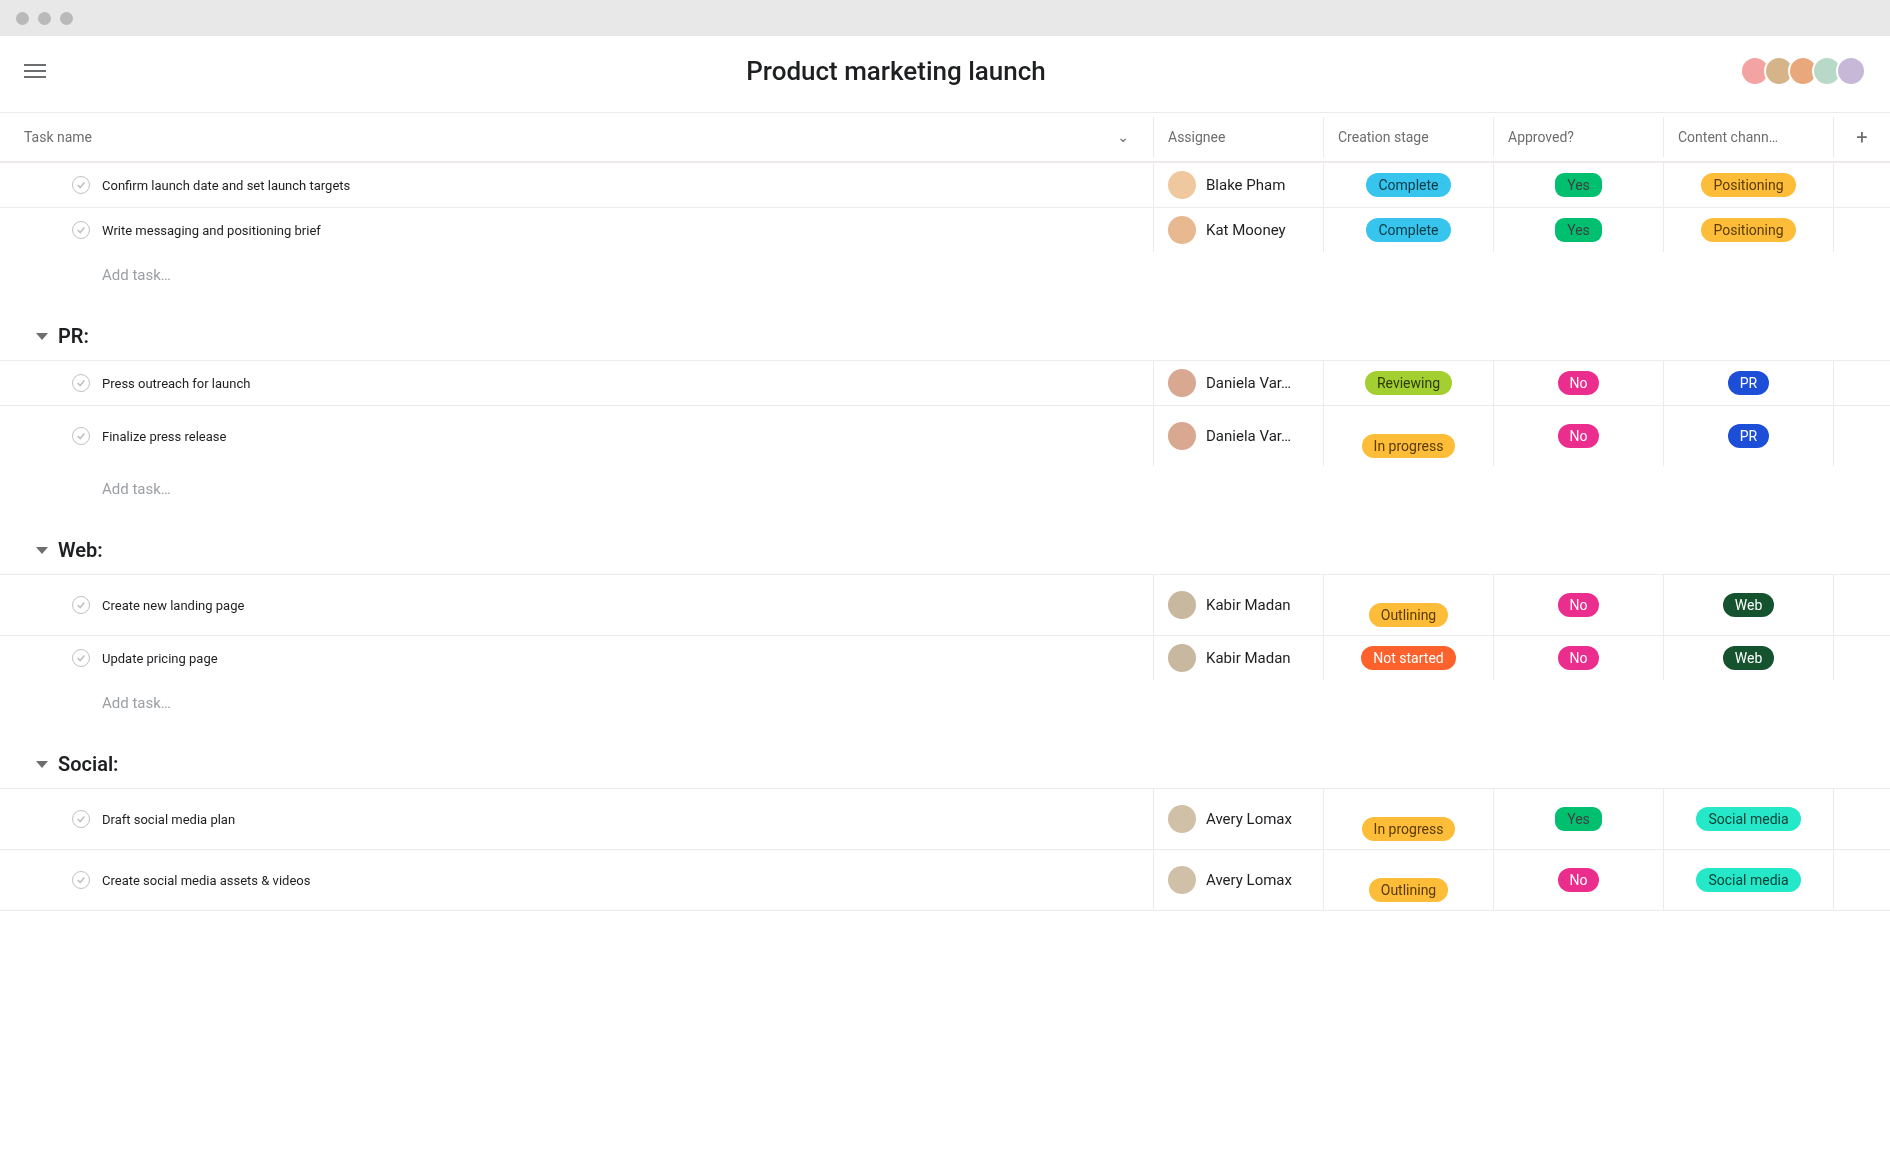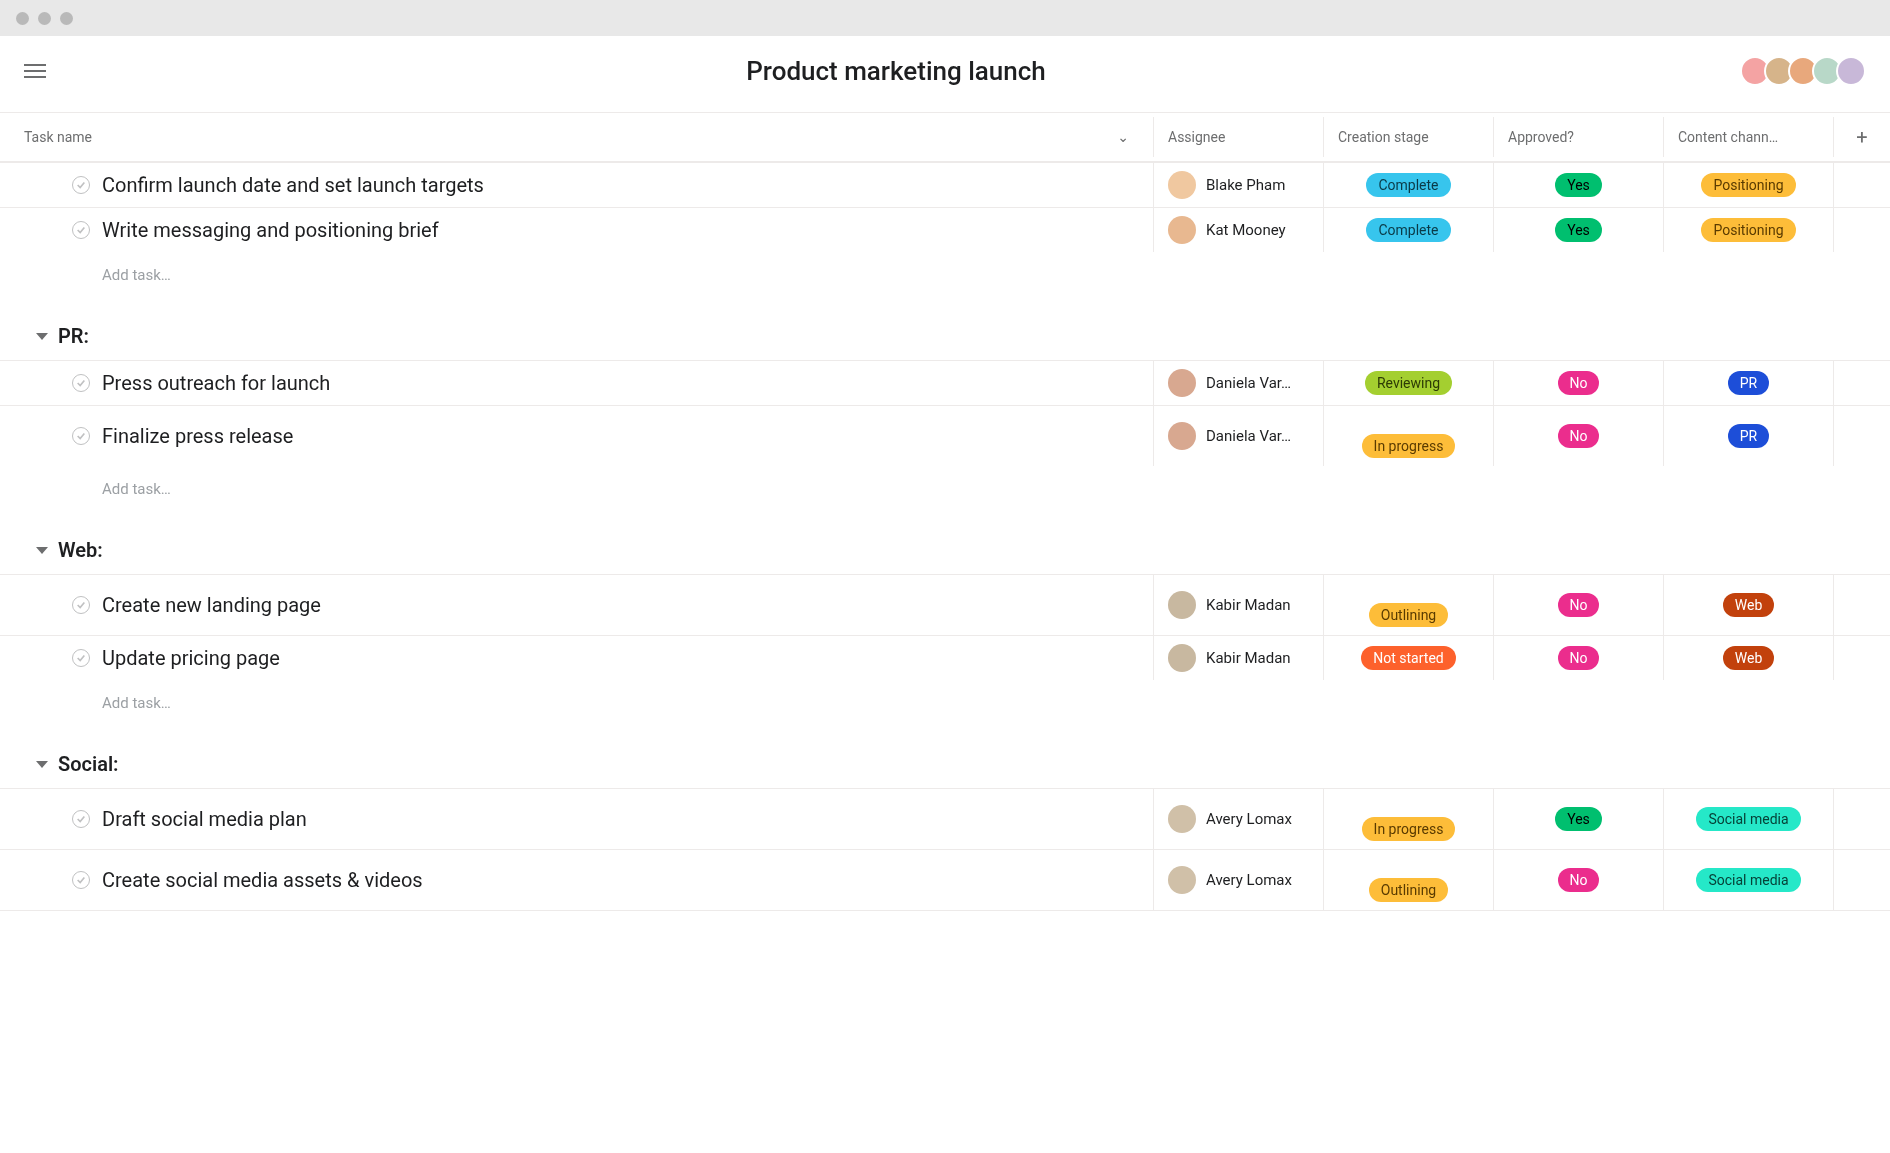--- a/index.html
+++ b/index.html
@@ -20,40 +20,40 @@
 .col-task .chev { color:#6d6e6f; }
 .col { width: 170px; padding: 12px 14px; border-right:1px solid #edeae9; white-space: nowrap; overflow:hidden; text-overflow: ellipsis; }
 .col.assignee { width: 170px; }
 .col.add { width: 56px; border-right:none; text-align:center; font-size:20px; cursor:pointer; }
 
 .section-head { display:flex; align-items:center; gap:10px; padding: 26px 0 12px 36px; font-size: 20px; font-weight: 600; cursor:pointer; }
 .section-head .caret { width:0; height:0; border-left:6px solid transparent; border-right:6px solid transparent; border-top:7px solid #6d6e6f; }
 
 .row { display:flex; align-items:stretch; border-top:1px solid #edeae9; }
 .row:last-of-type { border-bottom:1px solid #edeae9; }
-.row .cell-task { flex:1; display:flex; align-items:center; gap:12px; padding: 10px 14px 10px 72px; border-right:1px solid #edeae9; font-size:20px; }
+.row .cell-task { flex:1; display:flex; align-items:center; gap:12px; padding: 10px 14px 10px 72px; border-right:1px solid #edeae9; font-size:13px; }
 .row .cell { width: 170px; border-right:1px solid #edeae9; display:flex; align-items:center; justify-content:center; padding:8px 10px; }
 .row .cell.assignee { justify-content:flex-start; gap:10px; padding-left:14px; font-size:15px; color:#1e1f21; white-space:nowrap; overflow:hidden; text-overflow:ellipsis; }
 .row .cell.add { width:56px; border-right:none; }
 
 .check { width:18px; height:18px; border:1.5px solid #c0c1c2; border-radius:50%; display:flex; align-items:center; justify-content:center; flex-shrink:0; }
 .check svg { width:10px; height:10px; stroke:#c0c1c2; stroke-width:2; fill:none; }
 
 .av-sm { width:28px; height:28px; border-radius:50%; flex-shrink:0; background-size:cover; background-position:center; }
 
 .pill { display:inline-block; padding: 4px 12px; border-radius: 12px; font-size: 14px; font-weight:400; white-space:nowrap; }
 .pill.cyan { background:#37c5ed; color:#0a3a47; }
 .pill.lime { background:#a4cf30; color:#2d3b05; }
 .pill.yellow { background:#fdbd39; color:#5a3b00;margin-top:20px; }
 .pill.orange { background:#fd612c; color:#fff; }
-.pill.green { background:#00bf6f; color:#000000; }
+.pill.green { background:#00bf6f; color:#404040;border-radius:9px; }
 .pill.pink { background:#eb2d8d; color:#fff; }
 .pill.amber { background:#fdbd39; color:#5a3b00; }
 .pill.slate { background:#1d4ed8; color:#fff; }
-.pill.purple { background:#c2410c; color:#fff; }
+.pill.purple { background:#14532d; color:#fff; }
 .pill.mint { background:#25e8c8; color:#064238; }
 
 .add-task { padding: 14px 14px 14px 102px; color:#9ca0a4; font-size:15px; cursor:pointer; }
 
 
 .bg1{background:#f4a3a3}.bg2{background:#d6b48a}.bg3{background:#e8a87c}.bg4{background:#b8d8c8}.bg5{background:#c8b8d8}
 .asg-blake{background:#f0c8a0}.asg-kat{background:#e8b890}.asg-daniela{background:#d8a890}.asg-kabir{background:#c8b8a0}.asg-avery{background:#d0c0a8}
 </style>
 </head>
 <body>

